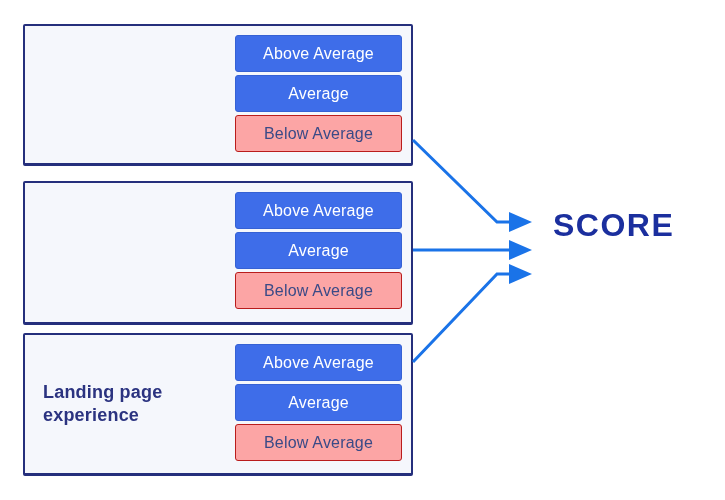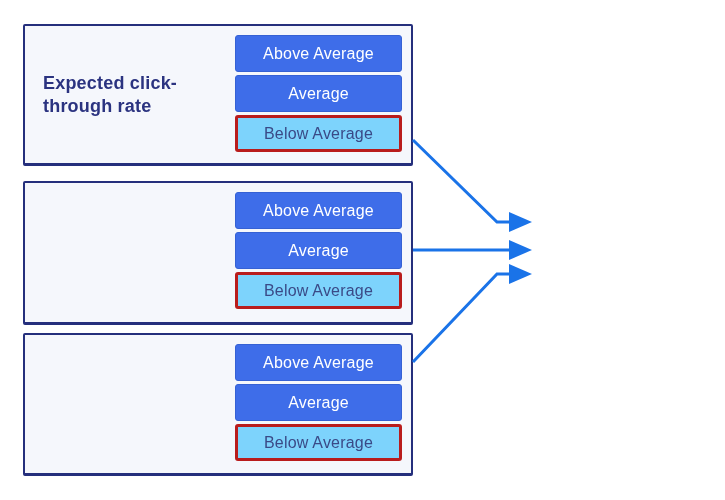--- a/index.html
+++ b/index.html
@@ -21,51 +21,51 @@
   .options{
     position:absolute;top:9px;right:9px;
     display:flex;flex-direction:column;gap:3px;
   }
   .pill{
     width:167px;height:37px;box-sizing:border-box;
     display:flex;align-items:center;justify-content:center;
     font-size:16px;border-radius:3px;letter-spacing:.2px;cursor:default;text-align:center;
   }
   .pill.highlight{background:#3e6de9;color:#ffffff;border:1px solid #3561d4;}
-  .pill.muted{background:#7dd3fc;color:#3a4a87;border:3px solid #b91c1c;}
+  .pill.muted{background:#fca5a5;color:#3a4a87;border:1px solid #b91c1c;}
   .arrows{position:absolute;left:0;top:0;pointer-events:none;}
   .result-title{
     position:absolute;left:553px;top:205px;
     font-size:32px;font-weight:800;line-height:41px;letter-spacing:1.5px;
     color:#1b2f9e;
   }
 </style>
 </head>
 <body>
 
 <div class="canvas">
 
   <div class="factor-box" style="top:24px;height:137px;">
-    <div class="factor-label">Expected click-through rate</div>
     <div class="options">
       <div class="pill highlight">Above Average</div>
       <div class="pill highlight">Average</div>
       <div class="pill muted">Below Average</div>
     </div>
   </div>
 
   <div class="factor-box" style="top:181px;height:139px;">
     <div class="options">
       <div class="pill highlight">Above Average</div>
       <div class="pill highlight">Average</div>
       <div class="pill muted">Below Average</div>
     </div>
   </div>
 
   <div class="factor-box" style="top:333px;height:138px;">
+    <div class="factor-label">Landing page experience</div>
     <div class="options">
       <div class="pill highlight">Above Average</div>
       <div class="pill highlight">Average</div>
       <div class="pill muted">Below Average</div>
     </div>
   </div>
 
   <svg class="arrows" width="725" height="500" viewBox="0 0 725 500">
     <g>
       <polyline points="413,140 497,222 510,222" fill="none" stroke="#1a73e8" stroke-width="3"></polyline>
@@ -75,15 +75,16 @@
       <polyline points="413,250 510,250" fill="none" stroke="#1a73e8" stroke-width="3"></polyline>
       <polygon points="509,240 509,260 532,250" fill="#1a73e8"></polygon>
     </g>
     <g>
       <polyline points="413,362 497,274 510,274" fill="none" stroke="#1a73e8" stroke-width="3"></polyline>
       <polygon points="509,264 509,284 532,274" fill="#1a73e8"></polygon>
     </g>
   </svg>
 
   <div class="result-title">
+    <div>SCORE</div>
   </div>
 
 </div>
 
 </body></html>

